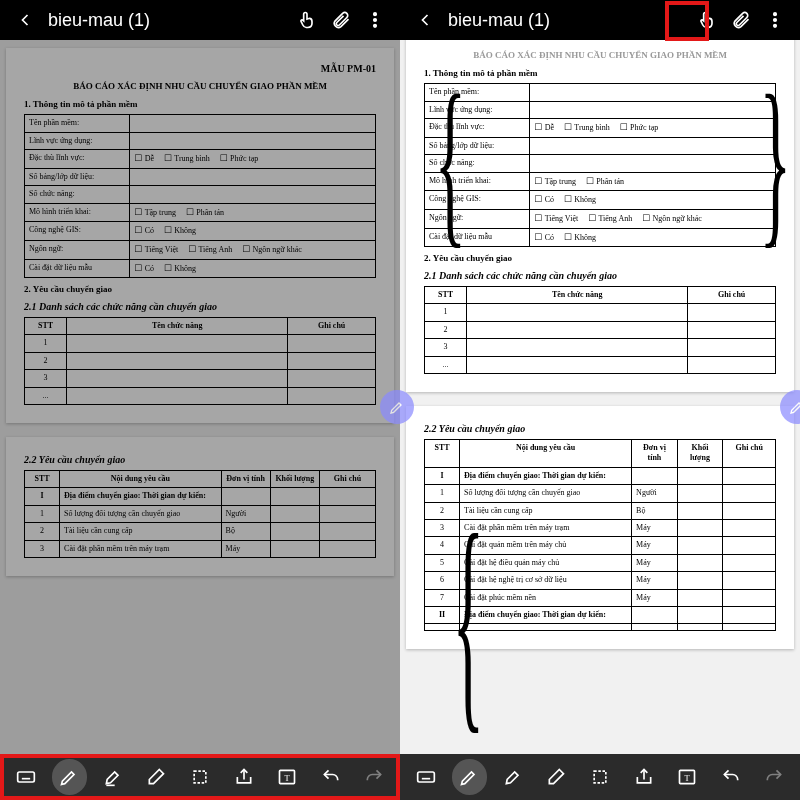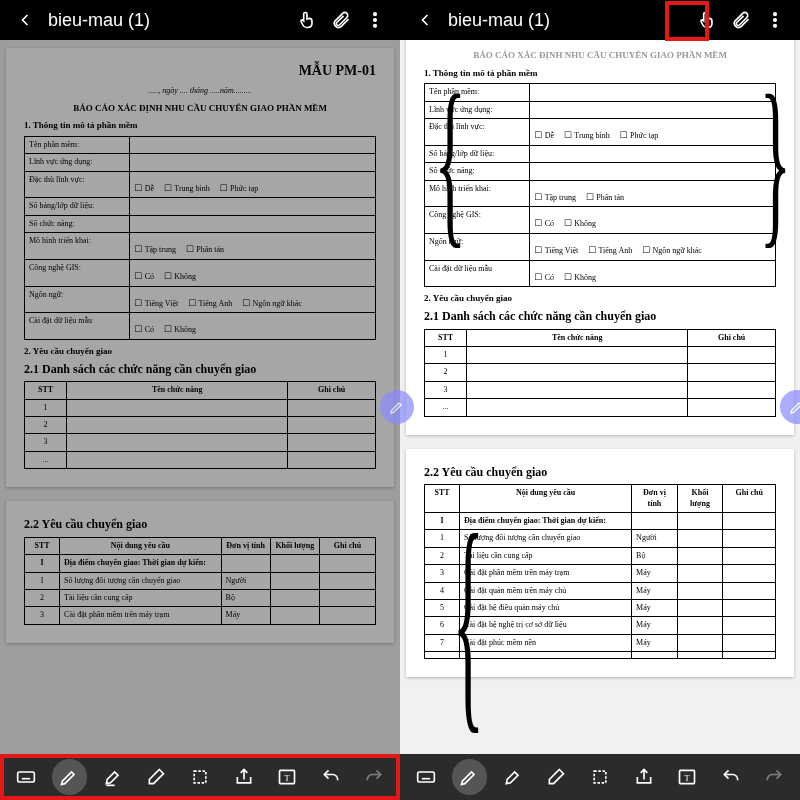--- a/index.html
+++ b/index.html
@@ -6,31 +6,31 @@
   body { width: 800px; height: 800px; font-family: "Times New Roman", serif; background: #fff; overflow: hidden; }
   .app { display: flex; width: 800px; height: 800px; }
   .pane { width: 400px; height: 800px; position: relative; display: flex; flex-direction: column; }
   .pane-left .doc-area { filter: brightness(0.65); }
   .topbar { height: 40px; background: #000; color: #fff; display: flex; align-items: center; padding: 0 8px; position: relative; z-index: 5; }
   .topbar .title { flex: 1; font-family: sans-serif; font-size: 18px; padding-left: 6px; }
   .ticon { width: 34px; height: 34px; display: flex; align-items: center; justify-content: center; color: #fff; }
   .ticon svg { width: 20px; height: 20px; stroke: #fff; fill: none; stroke-width: 2; }
   .doc-area { flex: 1; overflow: hidden; background: #f1f1f1; display: flex; flex-direction: column; gap: 14px; padding-top: 8px; }
   .page { background: #fff; margin: 0 6px; box-shadow: 0 1px 3px rgba(0,0,0,.25); padding: 14px 18px 18px; font-size: 9px; color: #000; line-height: 1.3; }
-  .page .rt { text-align: right; font-weight: bold; font-size: 14px; }
+  .page .rt { text-align: right; font-weight: bold; font-size: 10px; }
   .page .ct { text-align: center; font-weight: bold; font-size: 9px; }
   .page .cti { text-align: center; font-size: 8px; text-decoration: underline; }
   .page .it { text-align: center; font-style: italic; font-size: 8px; margin: 6px 0; }
   .page h4 { text-align: center; font-size: 9px; font-weight: bold; margin: 6px 0; }
   .sect { font-weight: bold; font-size: 9px; margin: 6px 0 4px; }
-  .sub { font-weight: bold; font-size: 12px; margin: 2px 0 4px; }
+  .sub { font-style: italic; font-weight: bold; font-size: 10px; margin: 2px 0 4px; }
   table.doc { width: 100%; border-collapse: collapse; font-size: 8px; }
   table.doc td, table.doc th { border: 1px solid #000; padding: 3px 4px; vertical-align: top; }
   table.doc th { font-weight: bold; text-align: center; }
-  .cb { display: inline-block; margin-right: 10px; white-space: nowrap; margin-top: 8px; }
+  .cb { display: inline-block; margin-right: 10px; white-space: nowrap; }
   .cb::before { content: "☐ "; font-size: 9px; }
   .bottombar { height: 46px; background: #2b2b2b; display: flex; align-items: center; padding: 0 8px; gap: 8px; position: relative; z-index: 5; }
   .bicon { width: 36px; height: 36px; border-radius: 18px; display: flex; align-items: center; justify-content: center; color: #fff; }
   .bicon.sel { background: #555; }
   .bicon svg { width: 20px; height: 20px; stroke: #fff; fill: none; stroke-width: 2; }
   .hl-red { position: absolute; border: 4px solid #e31818; pointer-events: none; z-index: 10; }
   .brace { position: absolute; font-size: 110px; font-weight: 300; color: #000; line-height: 1; transform: scaleY(1.7) scaleX(0.6); pointer-events: none; }
   .fab { position: absolute; width: 34px; height: 34px; border-radius: 50%; background: #8a8aff; opacity: .7; right: -14px; z-index: 4; display:flex; align-items:center; justify-content:center; }
   .fab svg { width:16px; height:16px; stroke:#fff; fill:none; stroke-width:2;}
   .bold { font-weight:bold; }
@@ -64,21 +64,20 @@
             <circle cx="12" cy="12" r="1.5" fill="#fff"></circle>
             <circle cx="12" cy="19" r="1.5" fill="#fff"></circle>
           </svg>
         </div>
     </div>
 
     <div class="doc-area">
 
       <div class="page">
         <div class="rt">MẪU PM-01</div>
-        <div class="it">....., ngày .... tháng .....năm.........</div>
         <h4>BÁO CÁO XÁC ĐỊNH NHU CẦU CHUYỂN GIAO PHẦN MỀM</h4>
         <div class="sect">1.  Thông tin mô tả phần mềm</div>
         <table class="doc">
           <tbody>
               <tr>
                 <td style="width:30%">Tên phần mềm:</td>
                 <td></td>
               </tr>
           <tr>
                 <td>Lĩnh vực ứng dụng:</td>
@@ -428,20 +427,28 @@
                 <td></td>
               </tr>
           <tr>
                 <td style="text-align:center">7</td>
                 <td>Cài đặt phúc mềm nền</td>
                 <td>Máy</td>
                 <td></td>
                 <td></td>
               </tr>
           <tr>
+                <td class="bold" style="text-align:center">II</td>
+                <td class="bold">Địa điểm chuyển giao:
+Thời gian dự kiến:</td>
+                <td></td>
+                <td></td>
+                <td></td>
+              </tr>
+          <tr>
                 <td></td>
                 <td></td>
                 <td></td>
                 <td></td>
                 <td></td>
               </tr>
         </tbody>
           </table>
       </div>
     </div>

